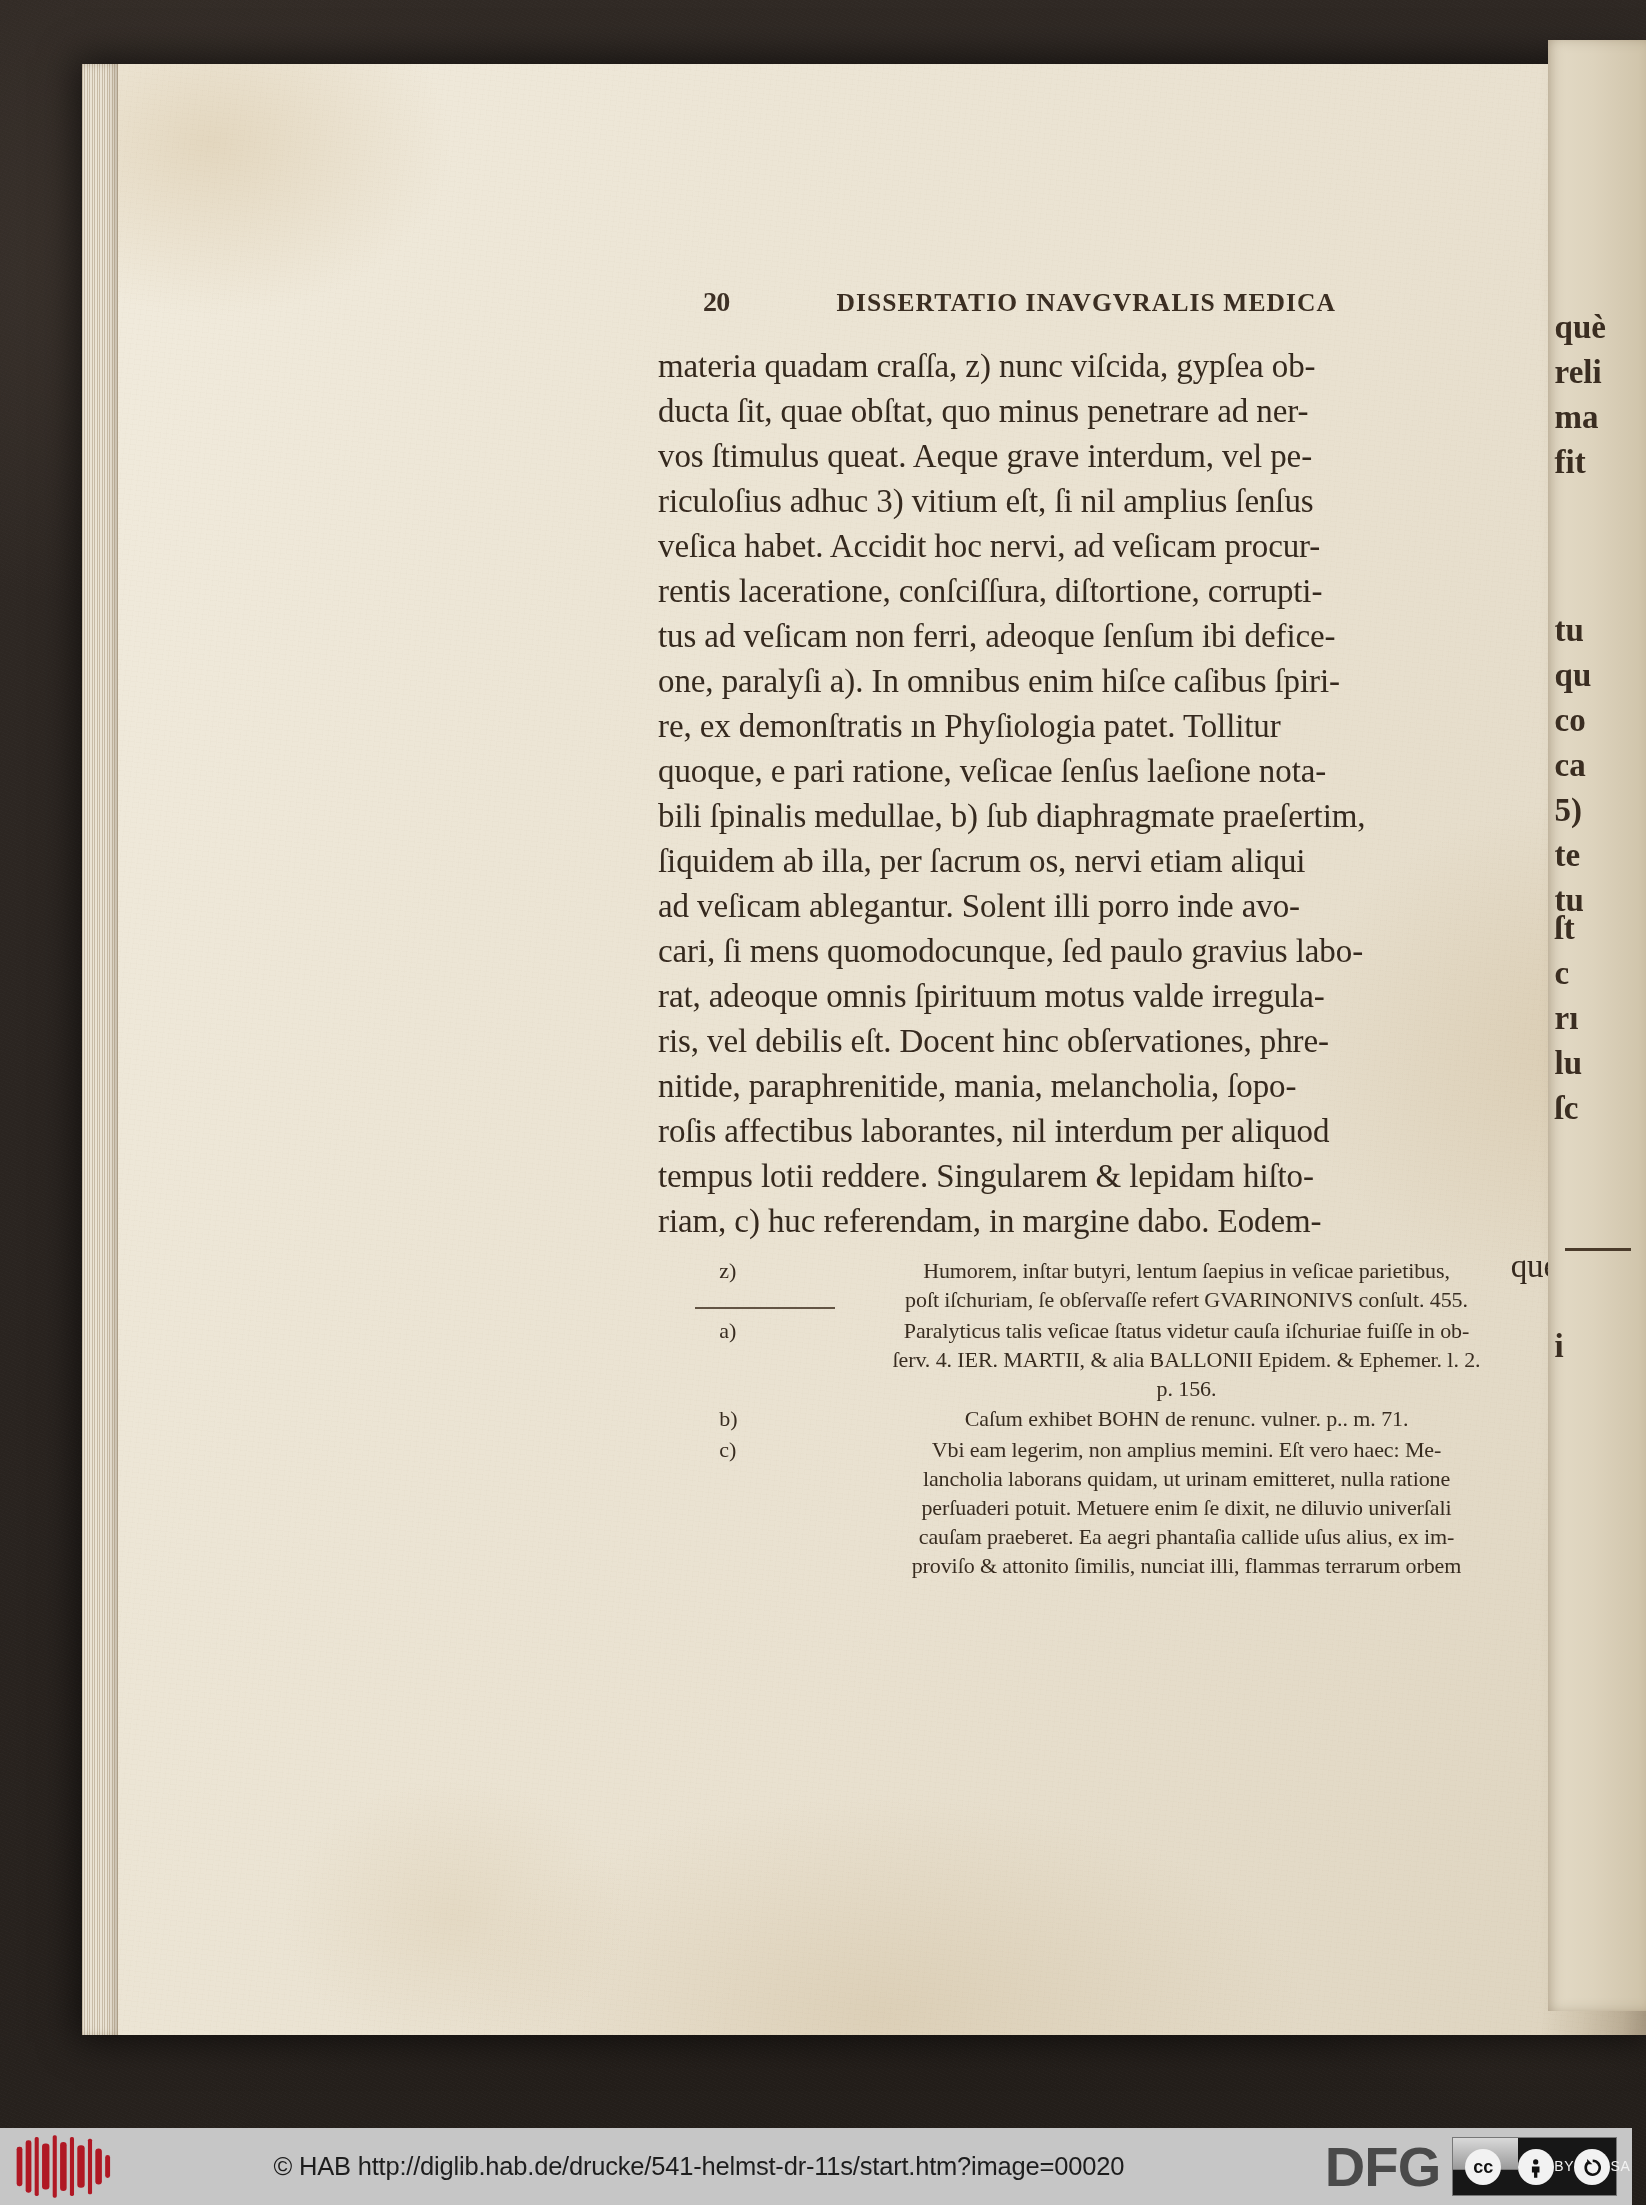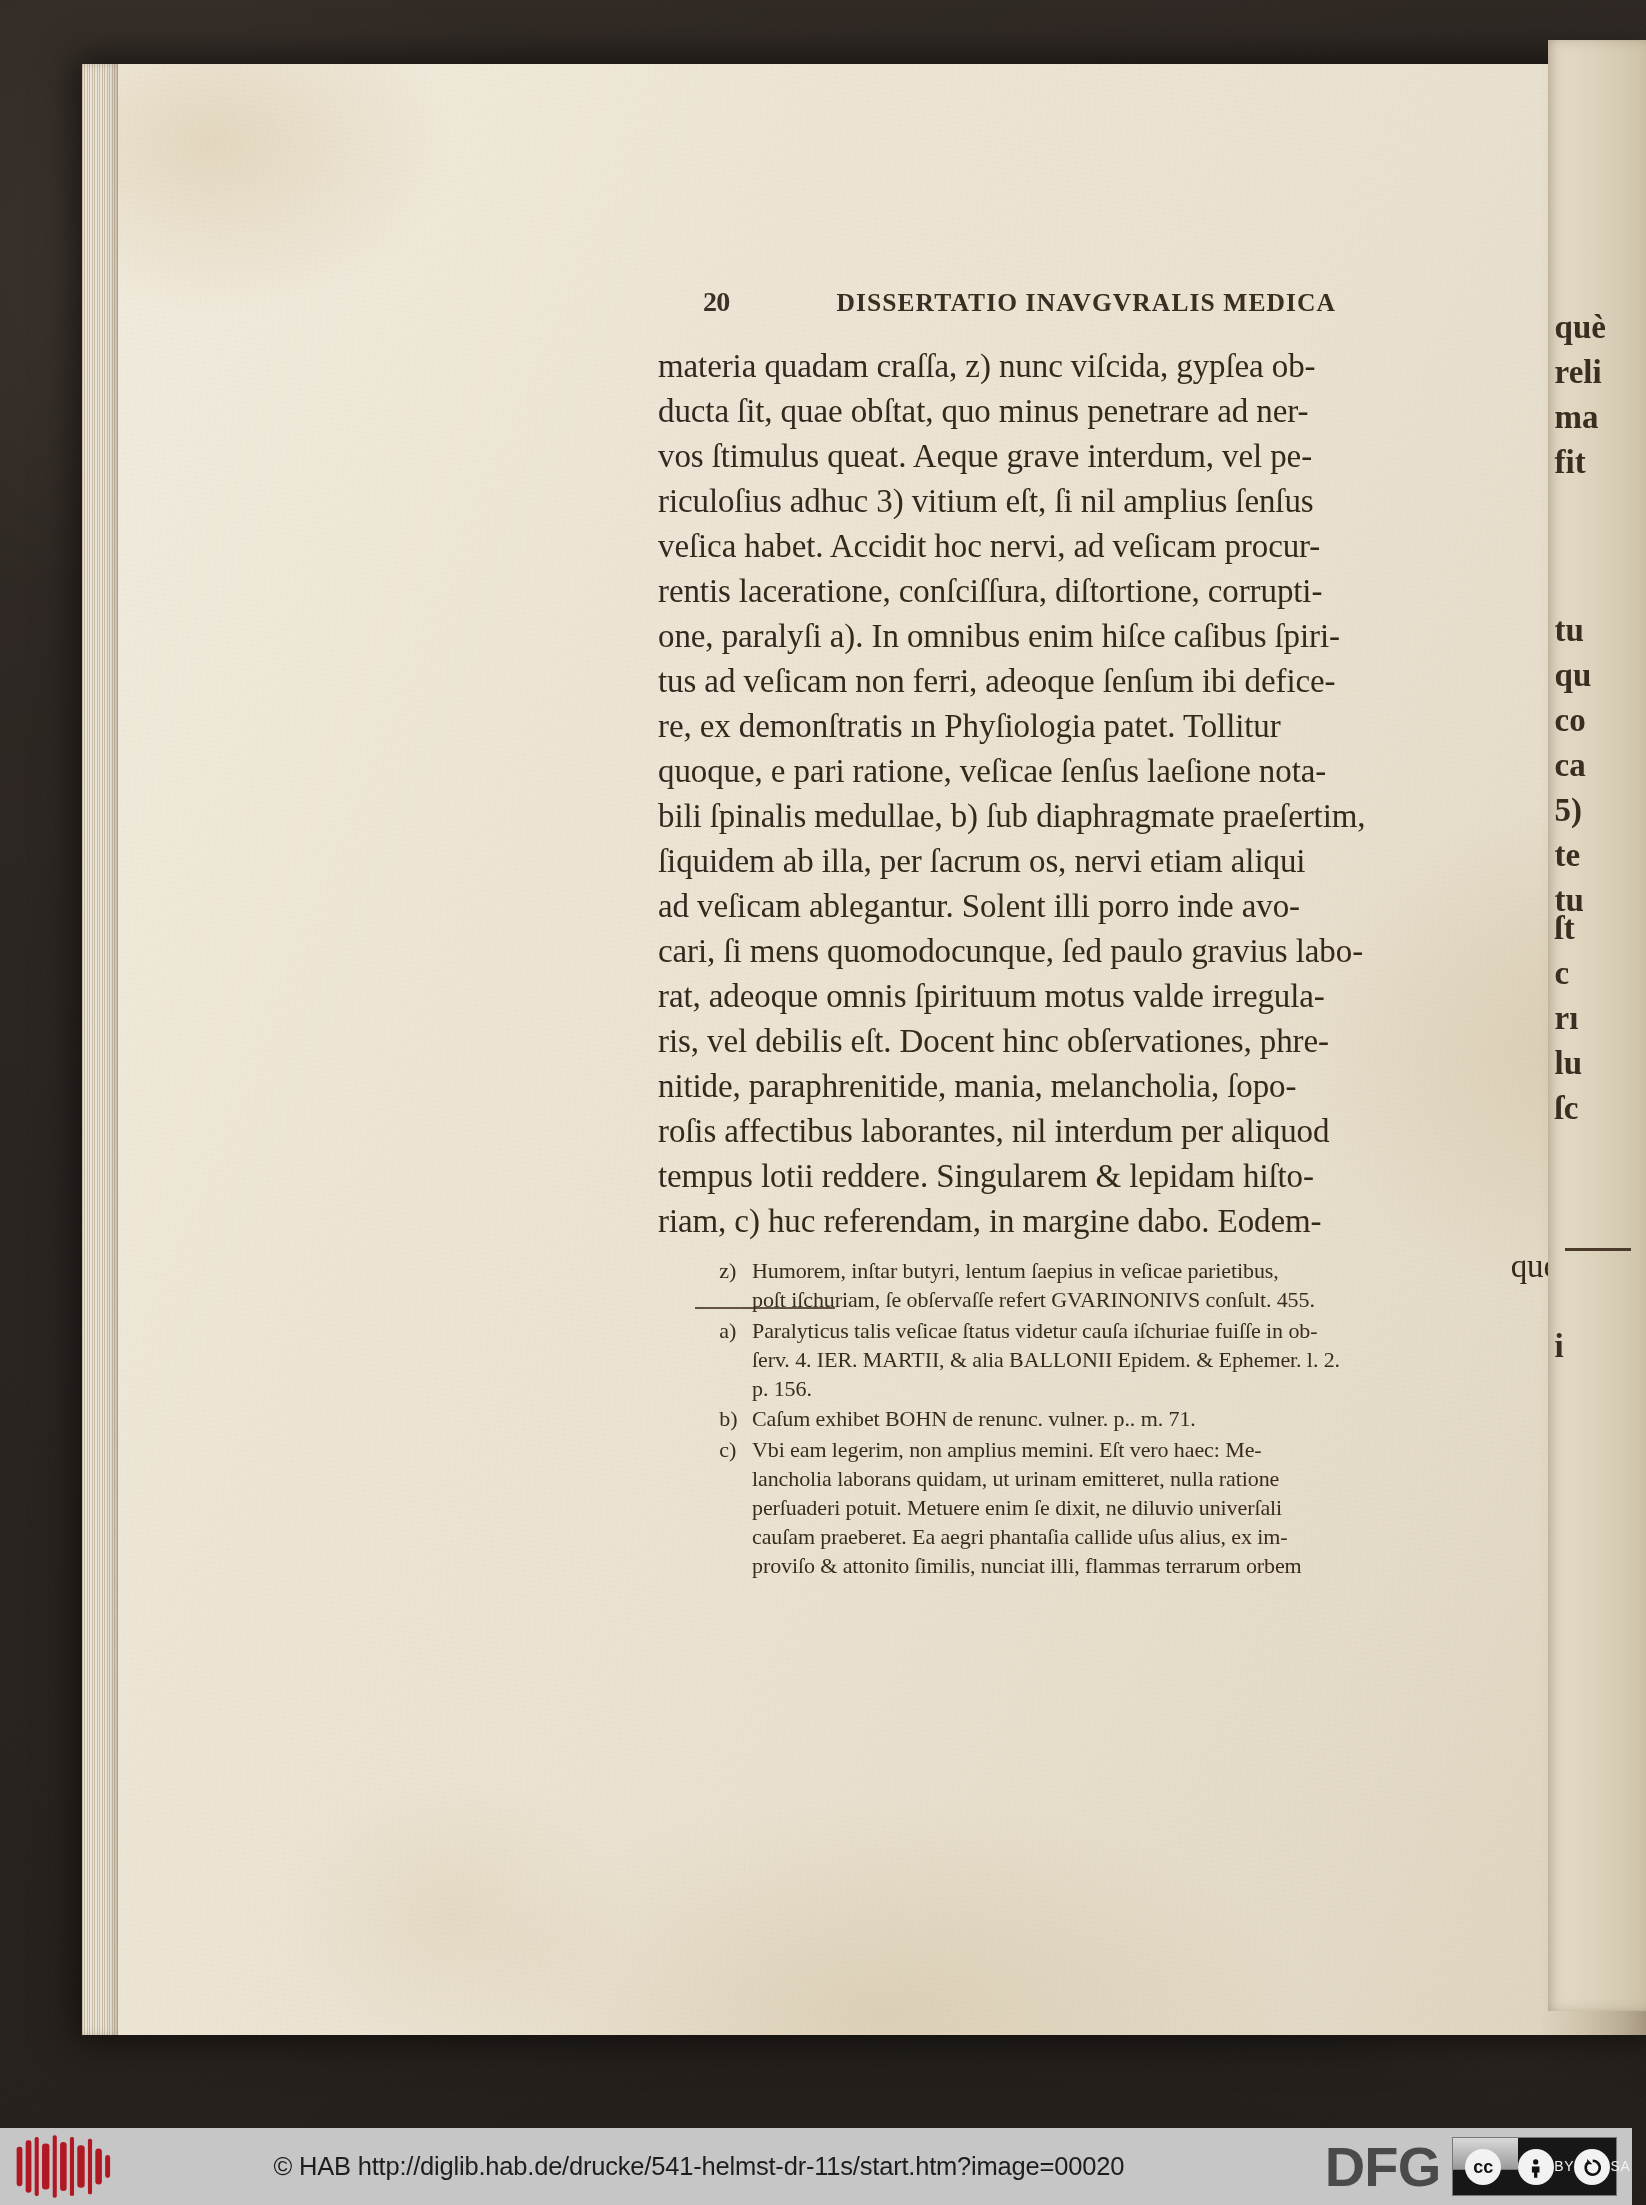--- a/index.html
+++ b/index.html
@@ -160,21 +160,21 @@
     display: flex;
     margin-bottom: 1.6px;
   }
   .note-marker {
     flex: 0 0 36px;
     font-size: 22px;
     line-height: 29px;
     text-align: left;
     padding-left: 3.3px;
   }
-  .note-body { flex: 1 1 auto; }
+  .note-body { flex: 1 1 auto; text-align: center; }
   .note-line {
     font-size: 22px;
     line-height: 29px;
     letter-spacing: -0.1px;
     white-space: nowrap;
   }
   #catchword-bottom {
     position: absolute;
     left: 634px; top: 1546px;
     width: 897px;
@@ -302,22 +302,22 @@
       <span id="header-title">DISSERTATIO INAVGVRALIS MEDICA</span>
     </div>
 
     <div id="body-text">
       <div class="body-line">materia quadam craſſa, z) nunc viſcida, gypſea ob-</div>
       <div class="body-line">ducta ſit,  quae obſtat,  quo minus penetrare ad ner-</div>
       <div class="body-line">vos ſtimulus queat.   Aeque grave interdum,  vel pe-</div>
       <div class="body-line">riculoſius adhuc 3) vitium eſt,  ſi nil amplius ſenſus</div>
       <div class="body-line">veſica habet.    Accidit hoc nervi,  ad veſicam procur-</div>
       <div class="body-line">rentis laceratione,  conſciſſura, diſtortione,  corrupti-</div>
+      <div class="body-line">tus ad veſicam non ferri,  adeoque ſenſum ibi defice-</div>
       <div class="body-line">one,  paralyſi a). In omnibus enim hiſce caſibus ſpiri-</div>
-      <div class="body-line">tus ad veſicam non ferri,  adeoque ſenſum ibi defice-</div>
       <div class="body-line">re,  ex demonſtratis ın Phyſiologia patet.      Tollitur</div>
       <div class="body-line">quoque, e pari ratione,  veſicae ſenſus laeſione nota-</div>
       <div class="body-line">bili ſpinalis medullae, b) ſub diaphragmate praeſertim,</div>
       <div class="body-line">ſiquidem ab illa,  per ſacrum os,  nervi etiam aliqui</div>
       <div class="body-line">ad veſicam ablegantur.    Solent illi porro inde avo-</div>
       <div class="body-line">cari, ſi mens quomodocunque, ſed paulo gravius labo-</div>
       <div class="body-line">rat, adeoque omnis ſpirituum motus valde irregula-</div>
       <div class="body-line">ris, vel debilis eſt.   Docent hinc obſervationes, phre-</div>
       <div class="body-line">nitide,  paraphrenitide,  mania,  melancholia,  ſopo-</div>
       <div class="body-line">roſis affectibus laborantes,  nil interdum per aliquod</div>

